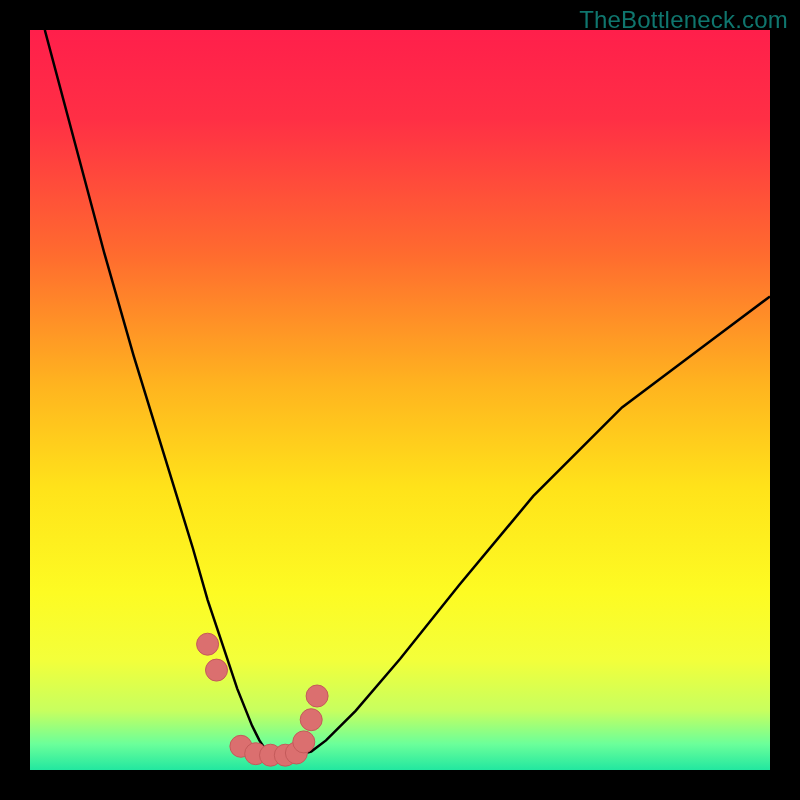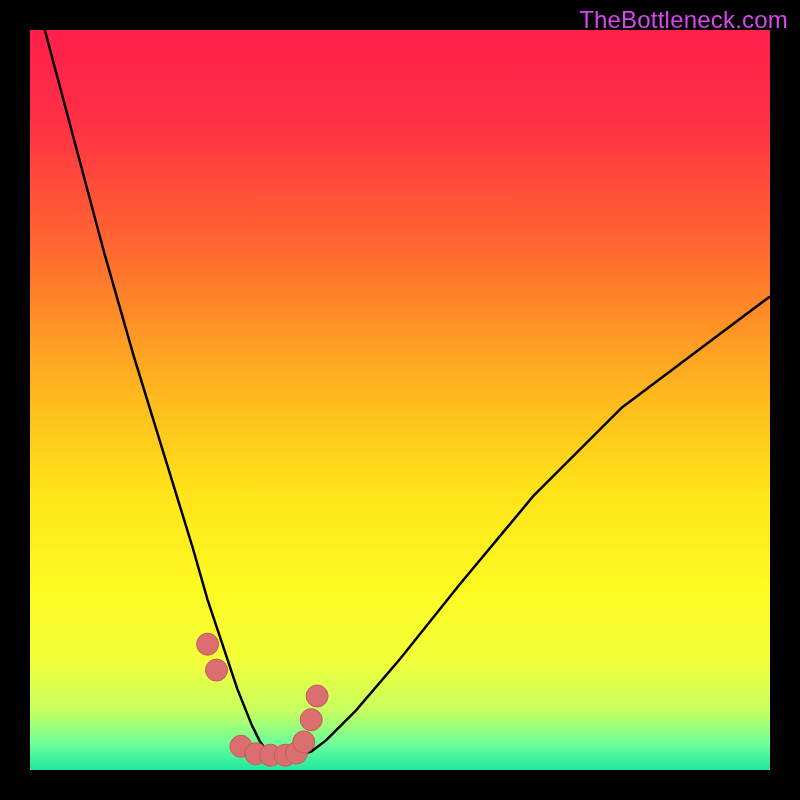--- a/index.html
+++ b/index.html
@@ -26,21 +26,21 @@
     overflow: hidden;
   }
   .gradient {
     position: absolute;
     inset: 0;
   }
   .watermark {
     position: absolute;
     top: 6px;
     right: 12px;
-    color: #d946ef;
+    color: #0f766e;
     font-size: 24px;
     font-weight: 500;
     letter-spacing: 0.2px;
     user-select: none;
   }
   svg { display: block; }
 </style>
 </head>
 <body>
 

